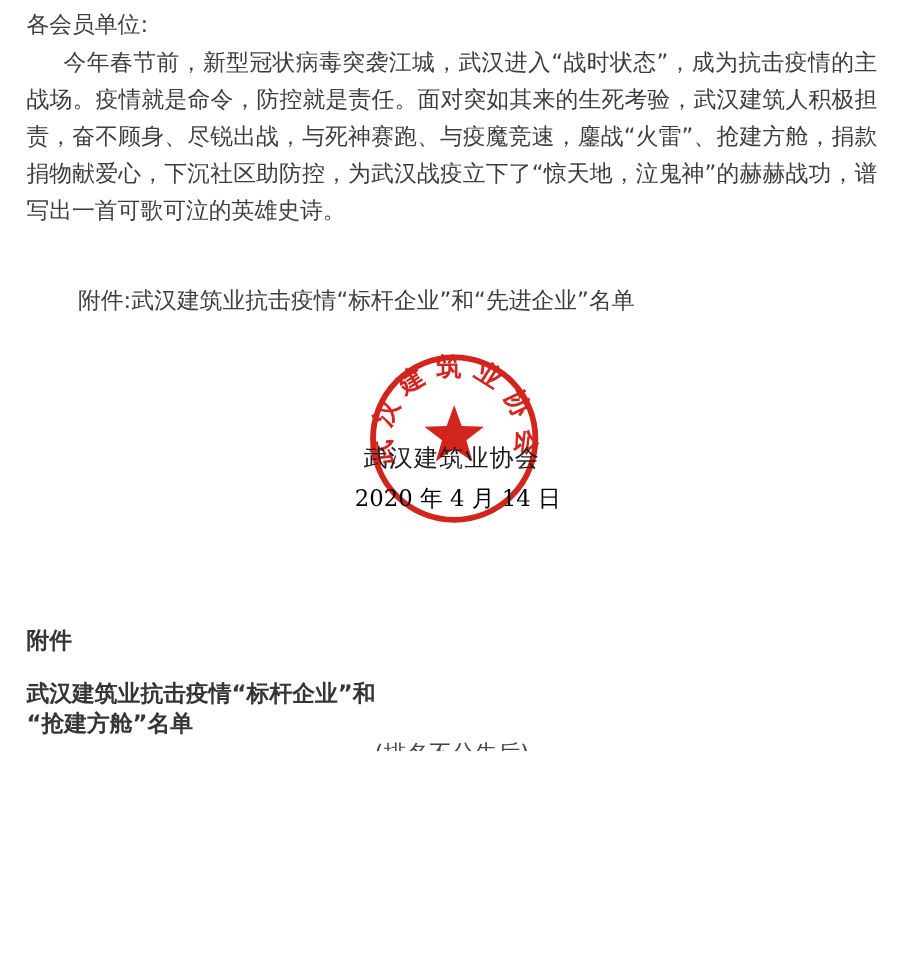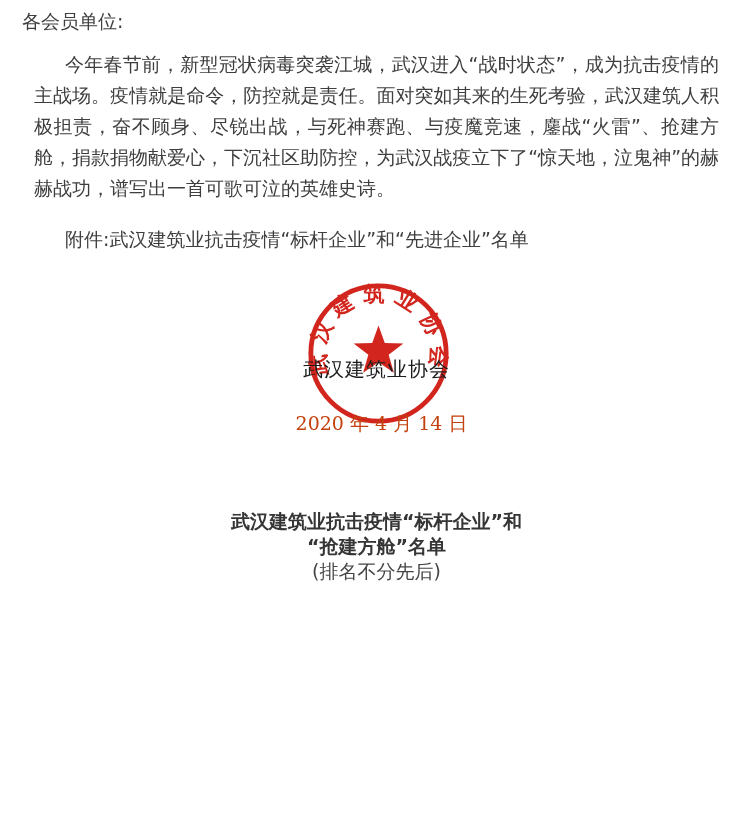--- a/index.html
+++ b/index.html
@@ -12,24 +12,24 @@
     color: #3e3e3e;
     overflow: hidden;
   }
   .letter {
     padding: 6px 22px 0 22px;
     font-size: 19px;
     line-height: 31px;
     text-align: justify;
   }
   .salutation { margin: 0; }
-  .para { margin: 12px; text-indent: 31px; }
+  .para { margin: 0; text-indent: 31px; }
   .bold-run { font-weight: bold; color: #353535; }
   .attachment-line {
-    margin-top: 20px;
+    margin-top: 44px;
     padding-left: 43px;
     text-align: left;
   }
   .stamp-block {
     position: relative;
     height: 252px;
   }
   .seal-svg {
     position: absolute;
     left: 284px;
@@ -59,32 +59,31 @@
   }
   .seal-date {
     position: absolute;
     top: 137px;
     left: 0;
     width: 100%;
     text-align: center;
     font-family: "DejaVu Serif", "Liberation Serif", serif;
     font-size: 19px;
     line-height: 24px;
-    color: #c2410c;
+    color: #000000;
     transform: translateX(5px);
-    margin-top: 19px;
   }
   .appendix-label {
     font-weight: bold;
     color: #353535;
     text-align: left;
   }
   .appendix-title {
-    margin-top: 2px;
-    text-align: center;
+    margin-top: 16px;
+    text-align: left;
     font-weight: bold;
     font-size: 19px;
     line-height: 25px;
     color: #353535;
   }
   .appendix-subtitle {
     text-align: center;
     font-size: 19px;
     line-height: 24px;
     font-weight: normal;
@@ -111,20 +110,21 @@
         <path id="sealArc" d="M 36 114 A 55 55 0 1 1 114 114" fill="none"></path>
         <text class="seal-arc-text">
           <textPath href="#sealArc" startOffset="50%" text-anchor="middle">武汉建筑业协会</textPath>
         </text>
         <polygon class="seal-star" points="75,46 81.5,64.1 100.7,64.7 85.5,76.4 90.9,94.8 75,84 59.1,94.8 64.5,76.4 49.3,64.7 68.5,64.1"></polygon>
       </svg>
       <div class="seal-name">武汉建筑业协会</div>
       <div class="seal-date">2020 年 4 月 14 日</div>
     </div>
 
+    <div class="appendix-label">附件</div>
 
     <div class="appendix-title">
       <div>武汉建筑业抗击疫情“标杆企业”和</div>
       <div>“抢建方舱”名单</div>
     </div>
 
     <div class="appendix-subtitle">(排名不分先后)</div>
   </div>
 </div>
 

